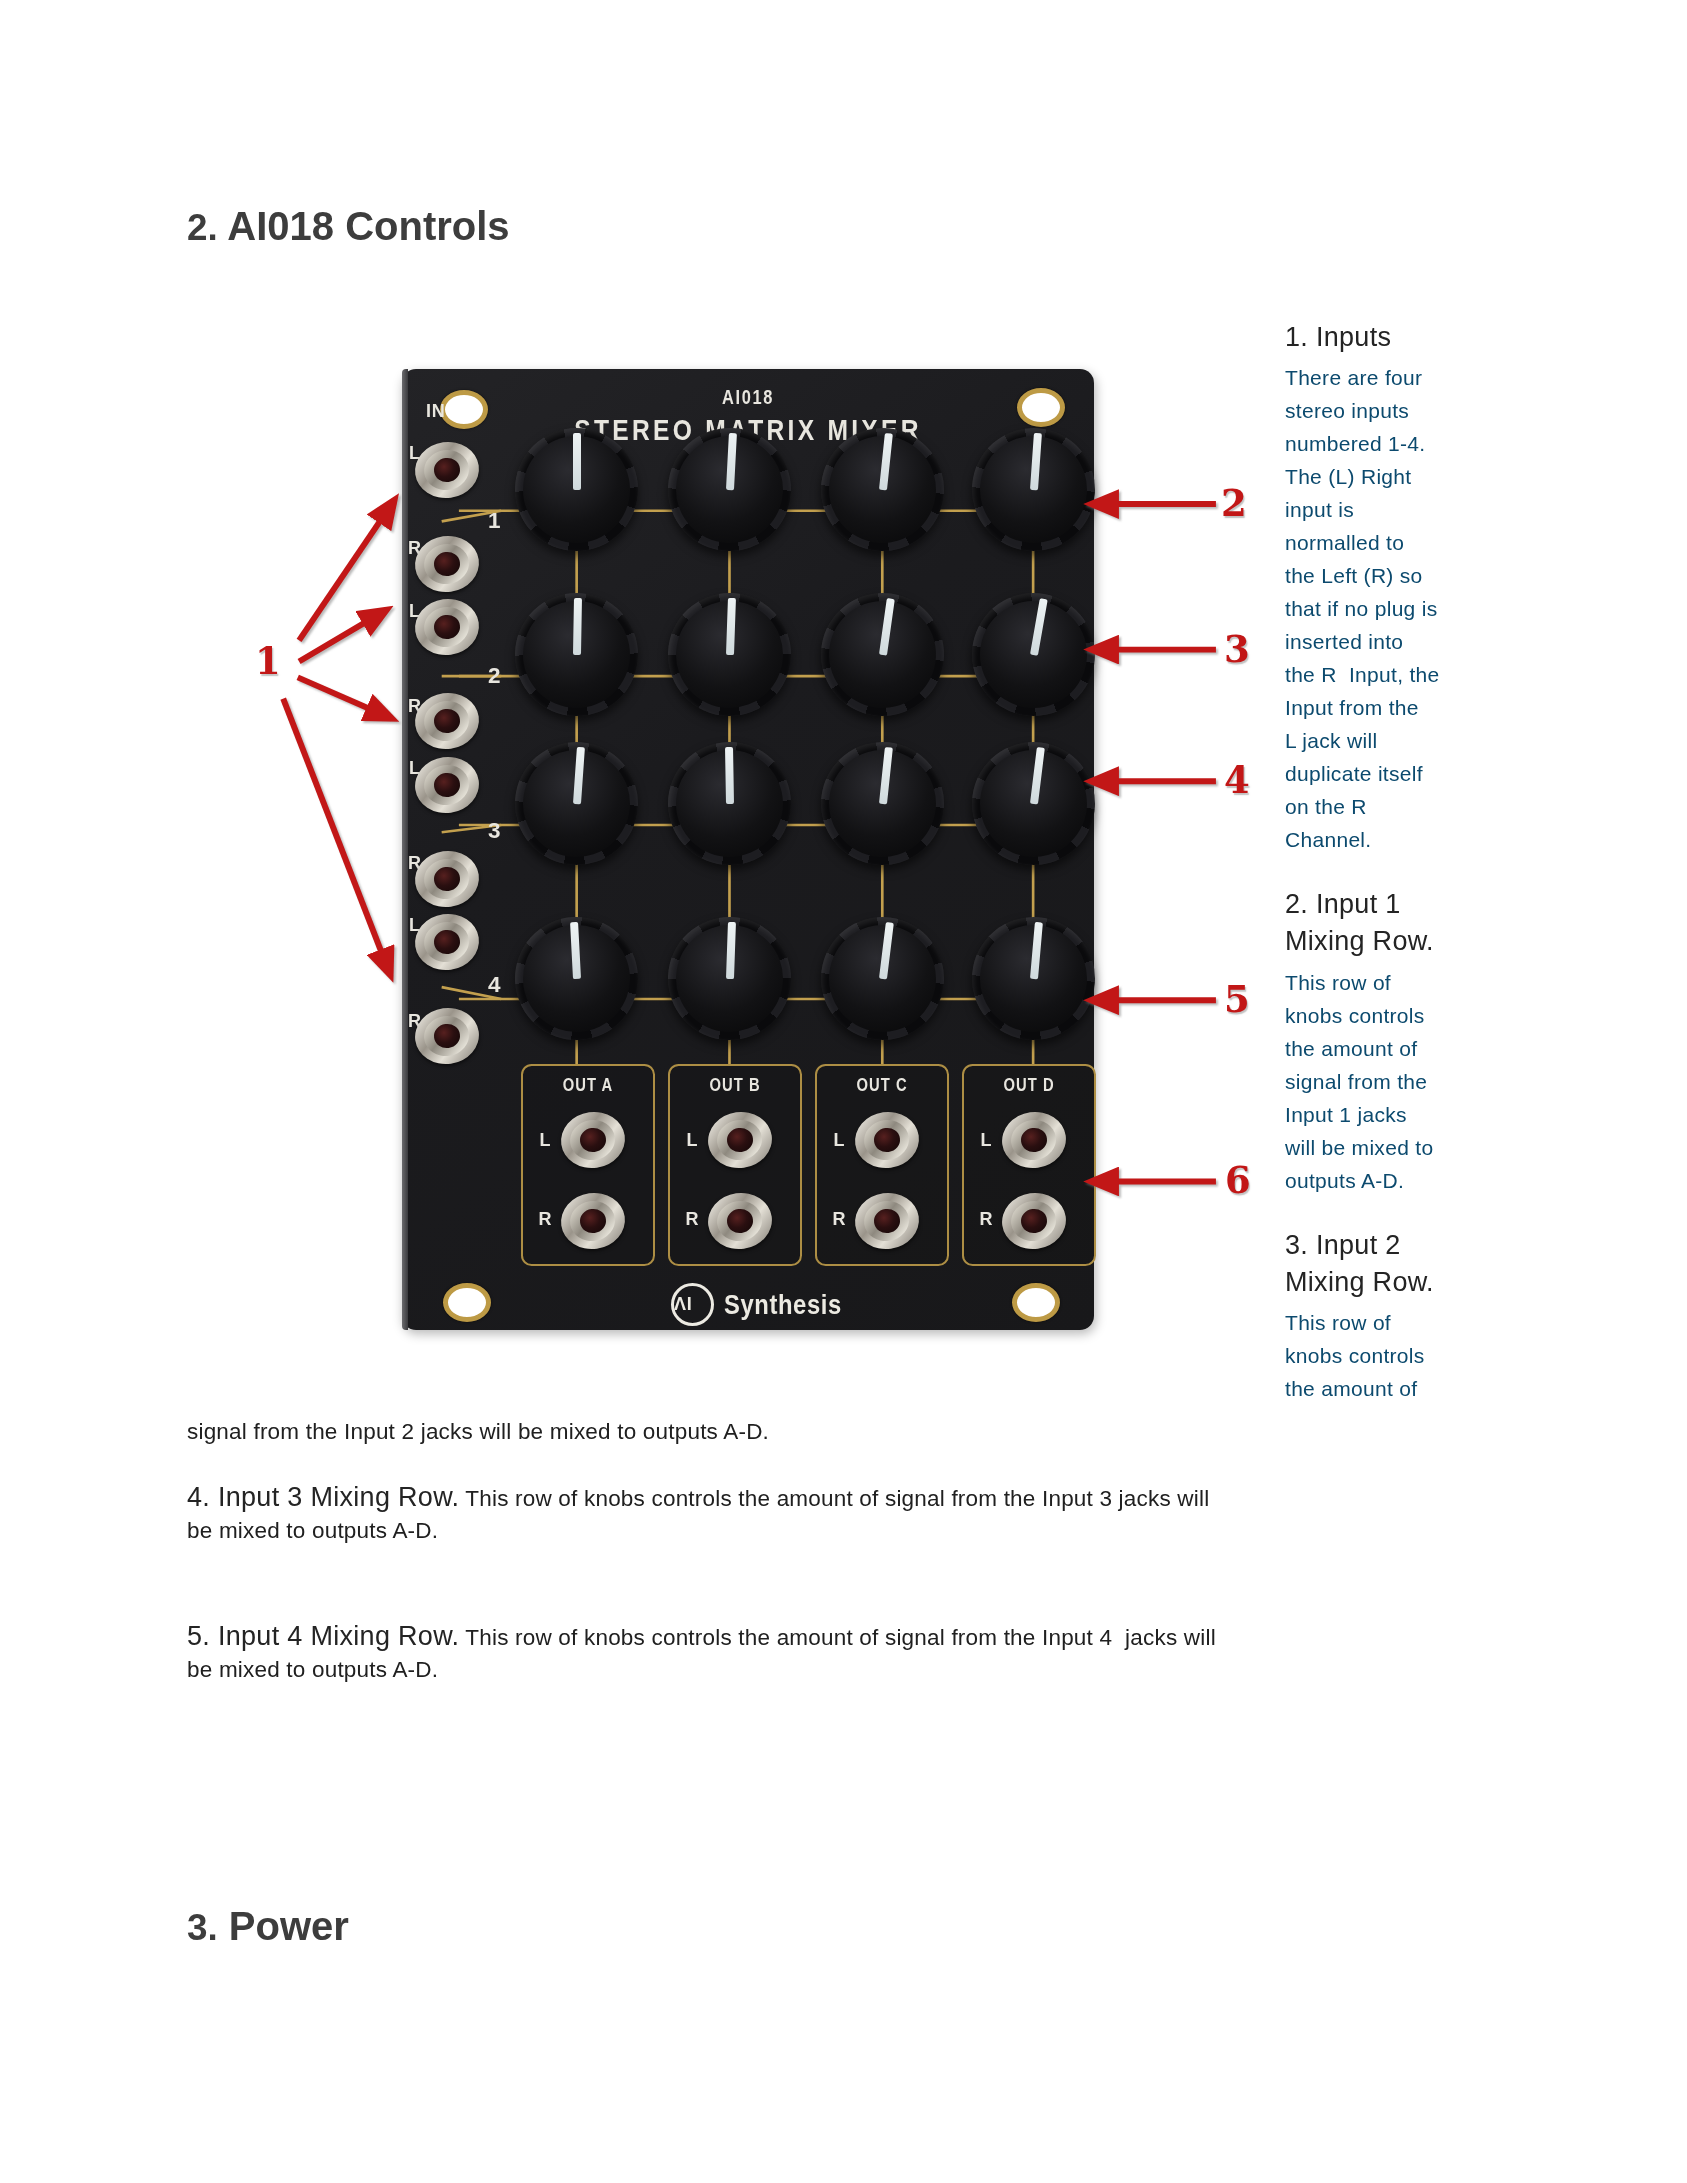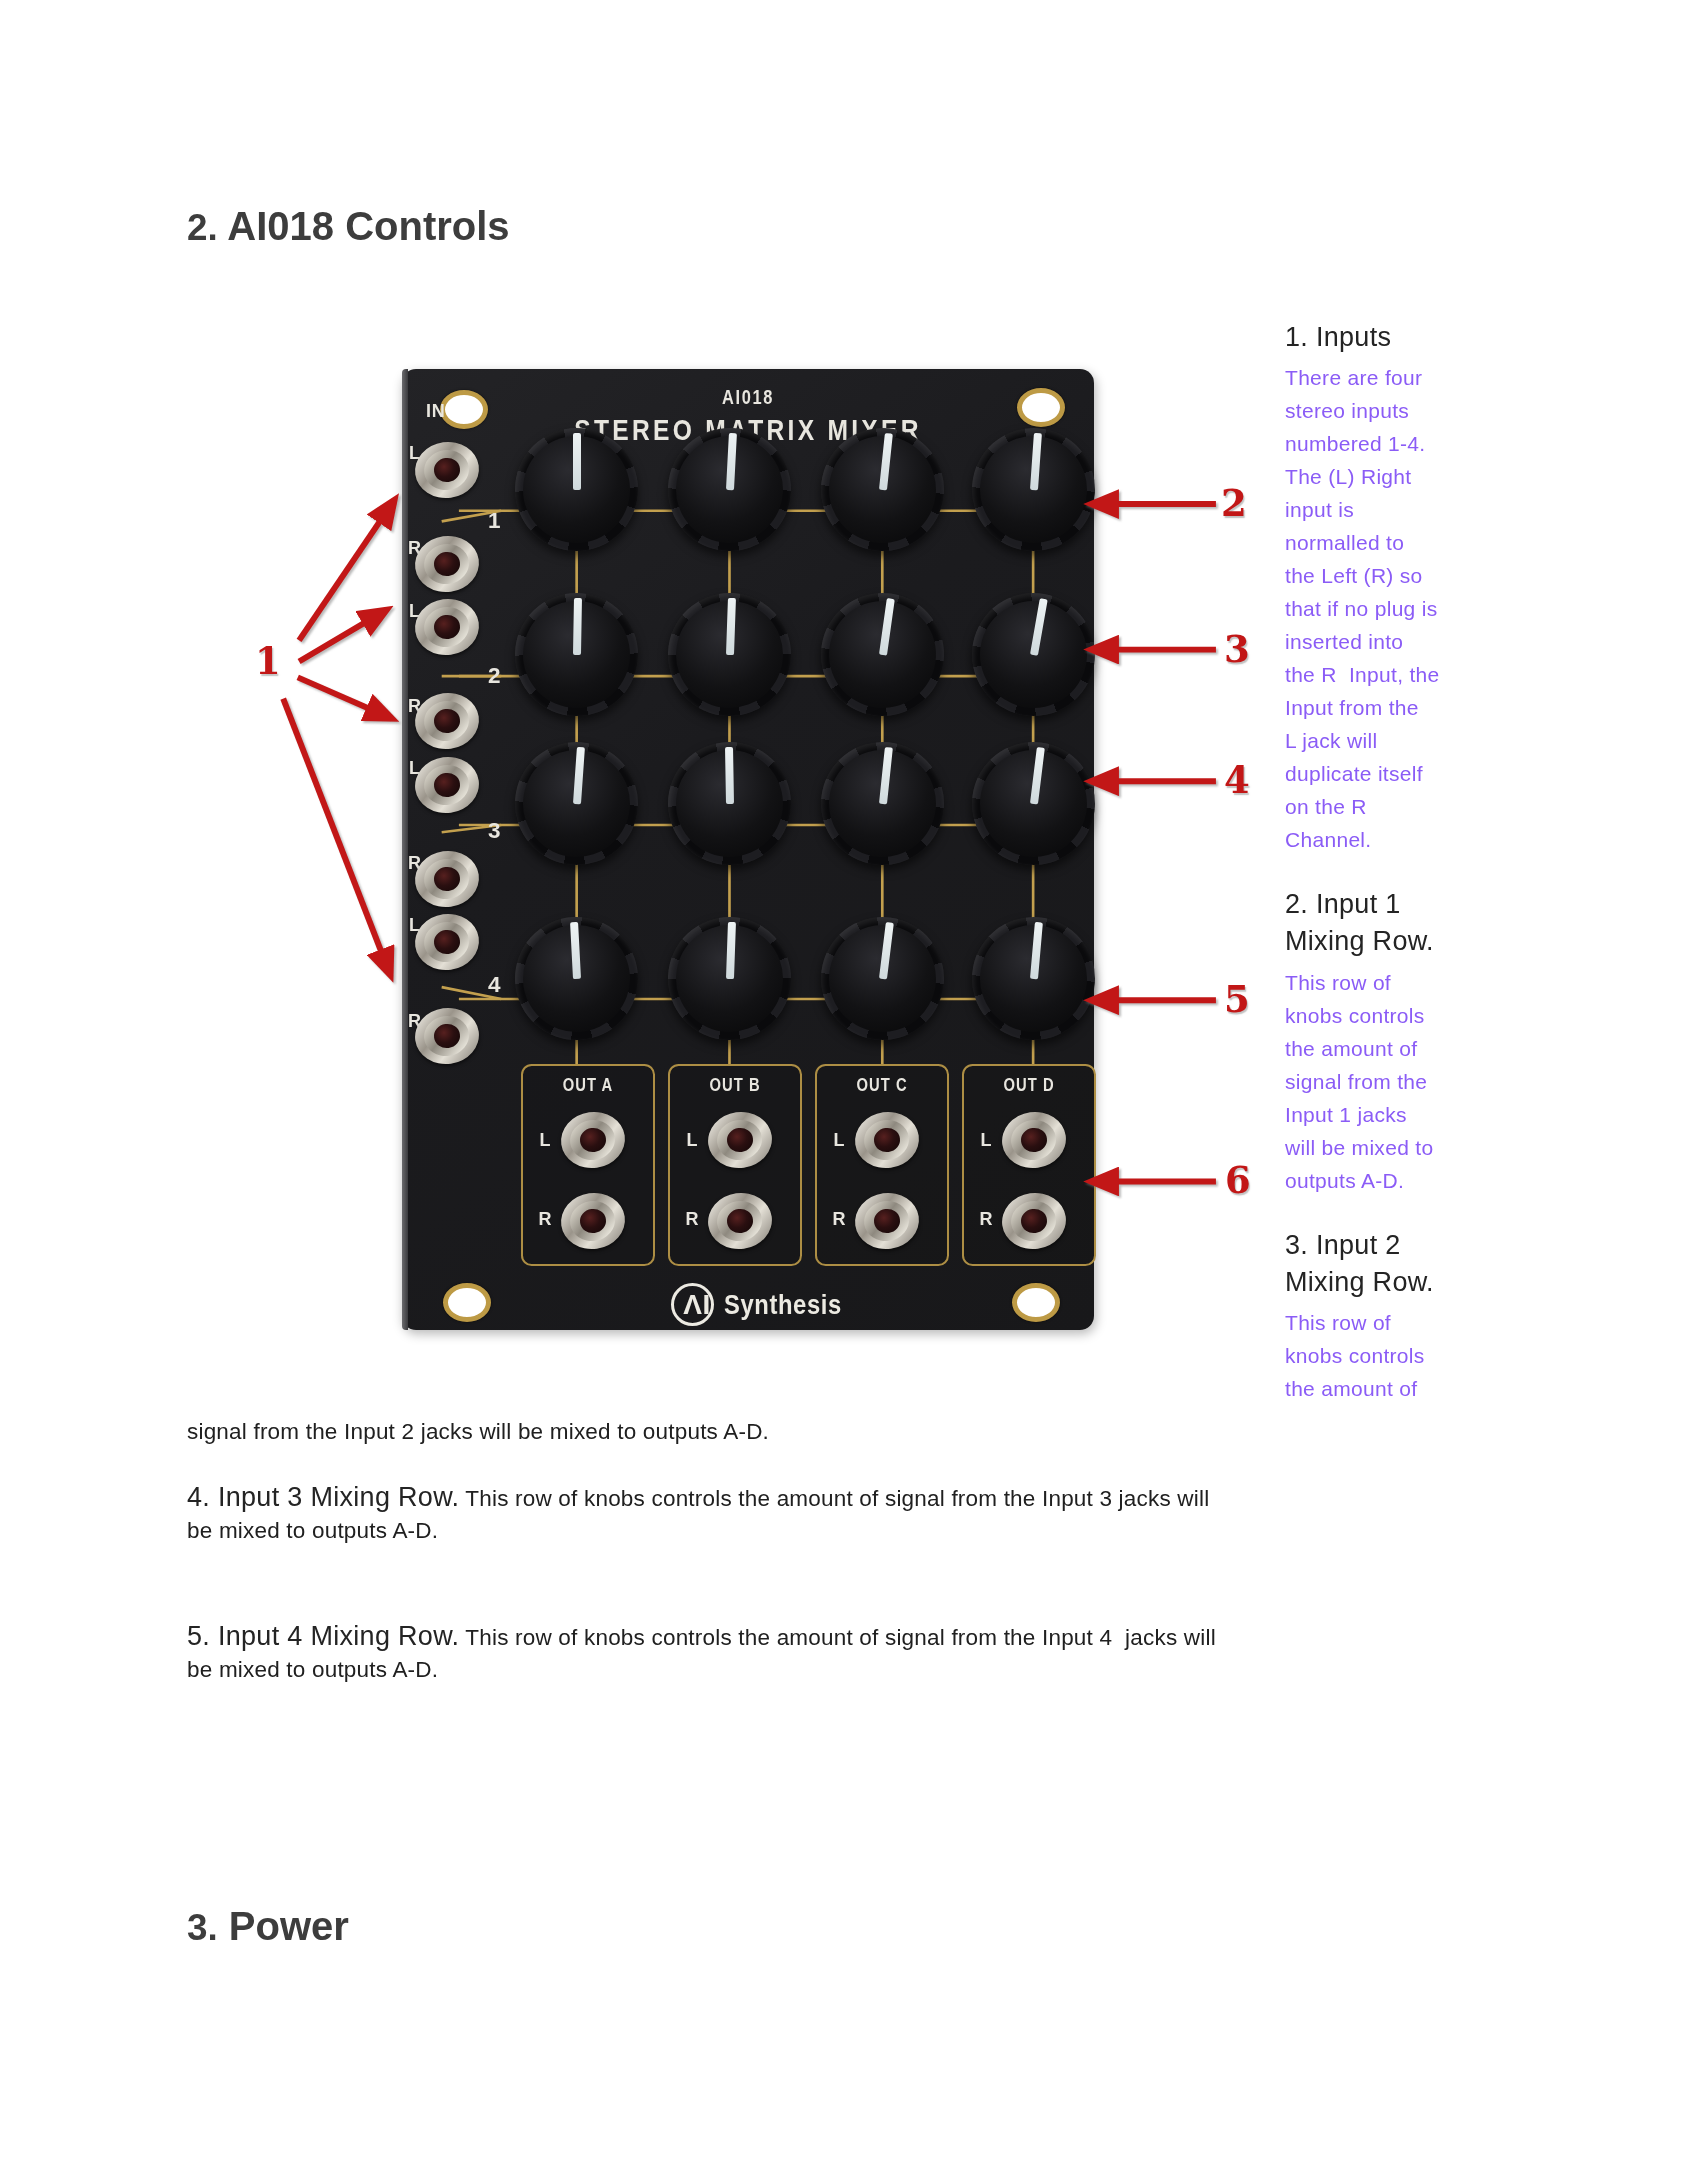--- a/index.html
+++ b/index.html
@@ -4,21 +4,21 @@
 <style>
   html,body{margin:0;padding:0;background:#ffffff;}
   .page{position:relative;width:1578px;height:2183px;background:#ffffff;overflow:hidden;
         font-family:"Liberation Sans",sans-serif;color:#202020;}
 
   
   .h1{position:absolute;left:187px;font-weight:700;color:#3d3d3d;font-size:40px;letter-spacing:0px;}
   .h1 .hnum{font-size:.92em;}
   .sidebar{position:absolute;left:1285px;top:319px;width:238px;}
   .sb-head{font-size:27px;line-height:37px;letter-spacing:0.3px;color:#242424;white-space:pre-wrap;}
-  .sb-body{font-size:21px;line-height:33px;letter-spacing:0.3px;color:#8b5cf6;white-space:pre-wrap;margin-top:5.3px;}
+  .sb-body{font-size:21px;line-height:33px;letter-spacing:0.3px;color:#0c4a6e;white-space:pre-wrap;margin-top:5.3px;}
   .sb-gap{margin-top:30px;}
   .para{position:absolute;left:187px;width:1317px;font-size:22.5px;line-height:32px;
         letter-spacing:0.2px;color:#202020;white-space:pre-wrap;}
   .para .phead{font-size:27px;letter-spacing:0.3px;color:#242424;text-align:center;}
 
   
   .panel{position:absolute;left:402px;top:369px;width:692px;height:961px;
          background:linear-gradient(145deg,#232326 0%,#1b1b1e 40%,#18181a 100%);
          border-radius:14px;box-shadow:1.3px 4px 10.6px rgba(0,0,0,.28);}
   .panel-rail{position:absolute;left:0;top:0;width:6px;height:100%;
@@ -45,21 +45,21 @@
         box-shadow:0 5.3px 9.3px rgba(0,0,0,.55), inset 2px 3.3px 6px rgba(255,255,255,.10);}
   .knob::before{content:"";position:absolute;left:8px;top:8px;width:107px;height:107px;border-radius:50%;
         background:radial-gradient(circle at 42% 32%,#2b2b30 0%,#121214 55%,#060607 100%);}
   .knob::after{content:"";position:absolute;left:50%;top:5.3px;width:8.6px;height:57px;margin-left:-4px;
         background:linear-gradient(#eef3f4,#cfd9dc);border-radius:2px;}
   .outbox{position:absolute;top:695px;width:130px;height:198px;border:2px solid #ad8e44;border-radius:10.6px;
           background:rgba(0,0,0,.08);}
   .out-lab{position:absolute;left:0;top:9.3px;width:100%;text-align:center;font-size:18px;letter-spacing:1.3px;
            color:#e8e6df;font-weight:700;transform:scaleX(.82);}
   .logo-ring{position:absolute;left:269px;top:914px;width:37px;height:37px;border:3.3px solid #eceae2;
-             border-radius:50%;color:#eceae2;font-size:28px;font-weight:700;text-align:right;line-height:37px;
+             border-radius:50%;color:#eceae2;font-size:18px;font-weight:700;text-align:left;line-height:37px;
              letter-spacing:0.7px;}
   .logo-text{position:absolute;left:322px;top:920px;color:#eceae2;font-size:28px;font-weight:700;
              letter-spacing:0.7px;transform:scaleX(.85);transform-origin:left center;}
 
   
   .callout{position:absolute;font-family:"DejaVu Serif",serif;font-weight:700;font-size:37px;line-height:1;
            color:#c21717;text-shadow:1.3px 2px 1.3px rgba(140,140,140,.55);}
   .arrows{position:absolute;left:0;top:0;pointer-events:none;
           filter:drop-shadow(2px 2.6px 1.3px rgba(130,130,130,.55));}
 </style>

